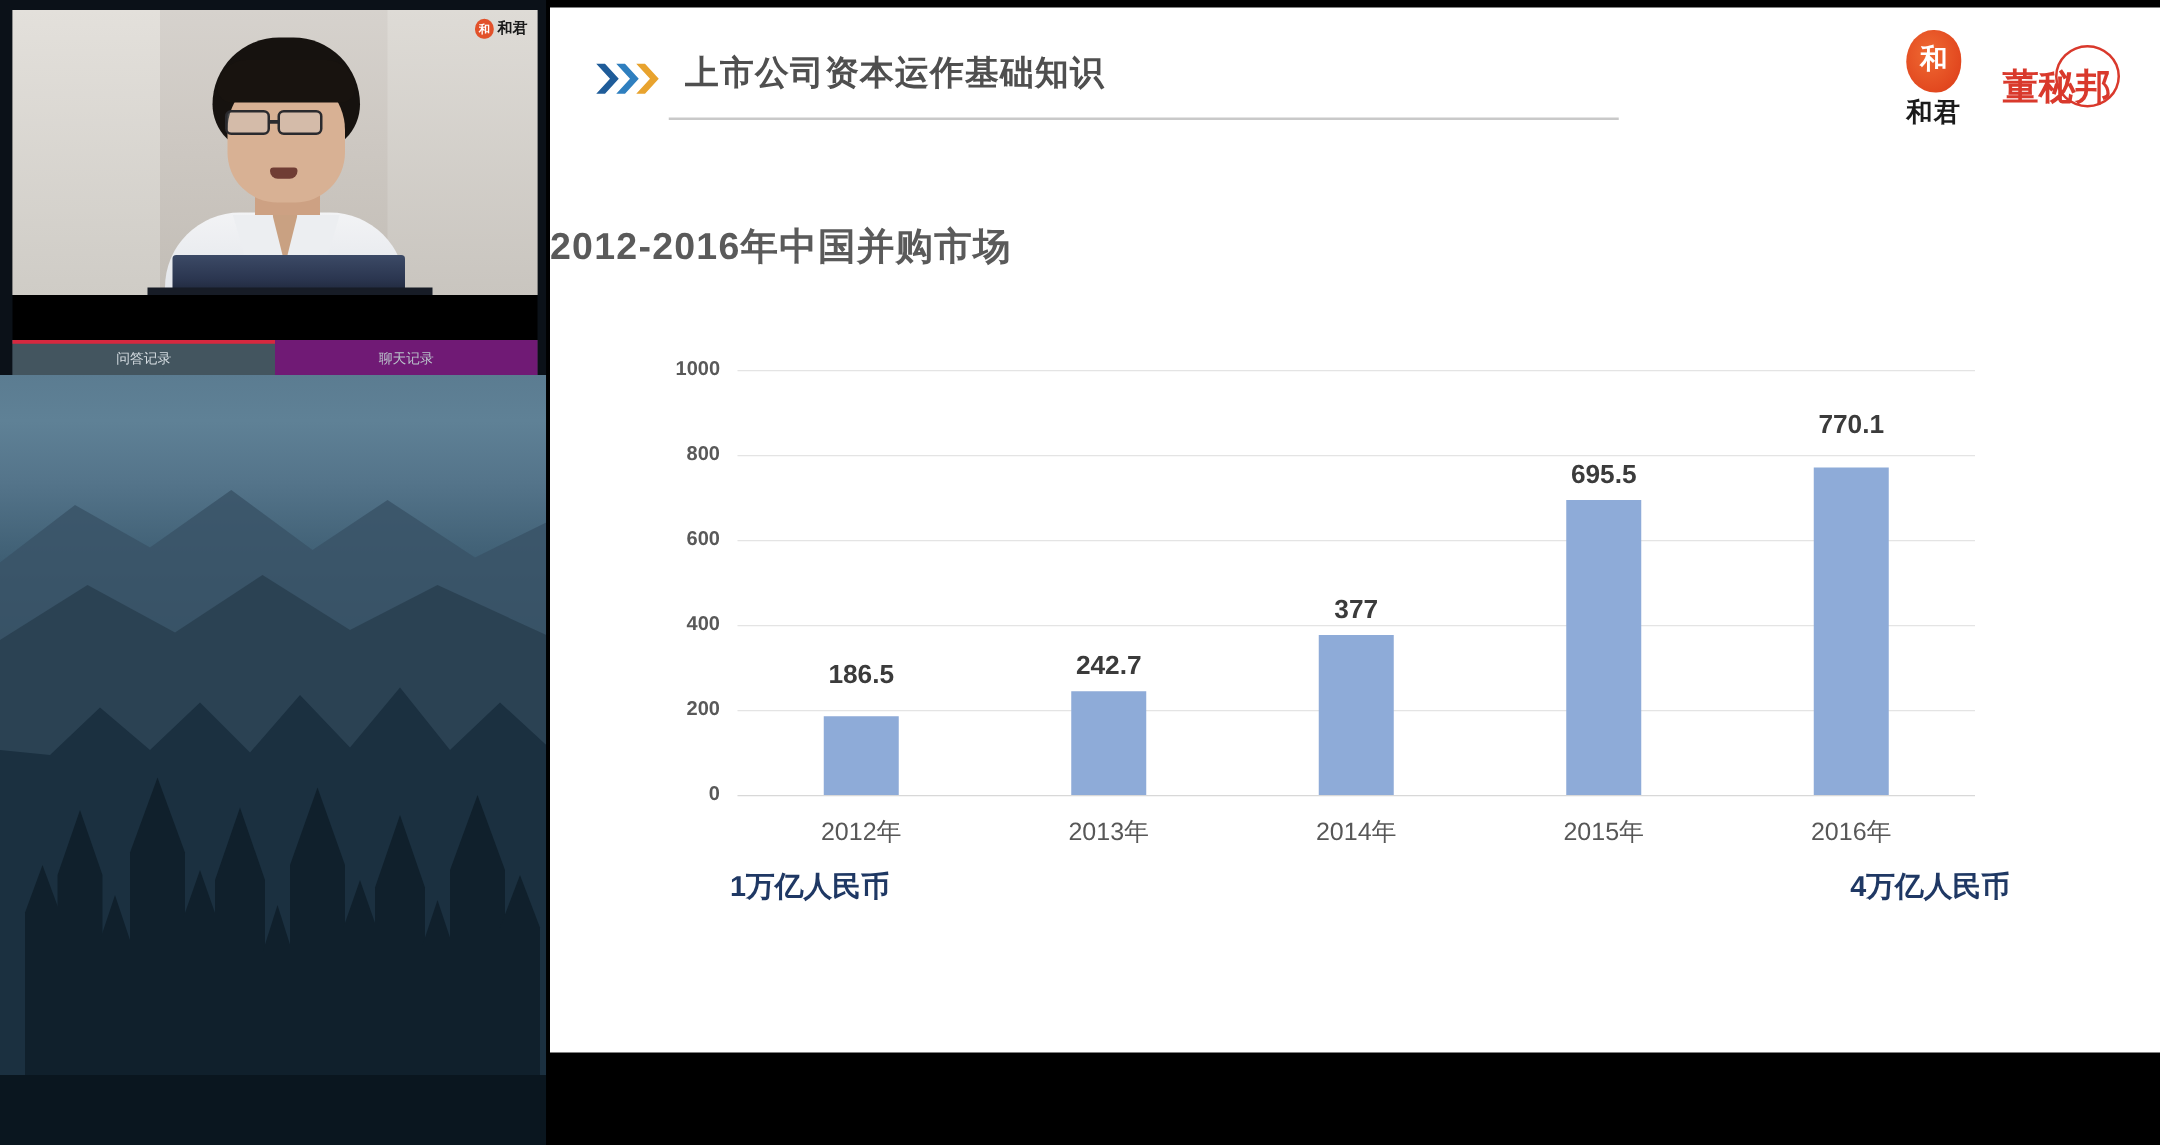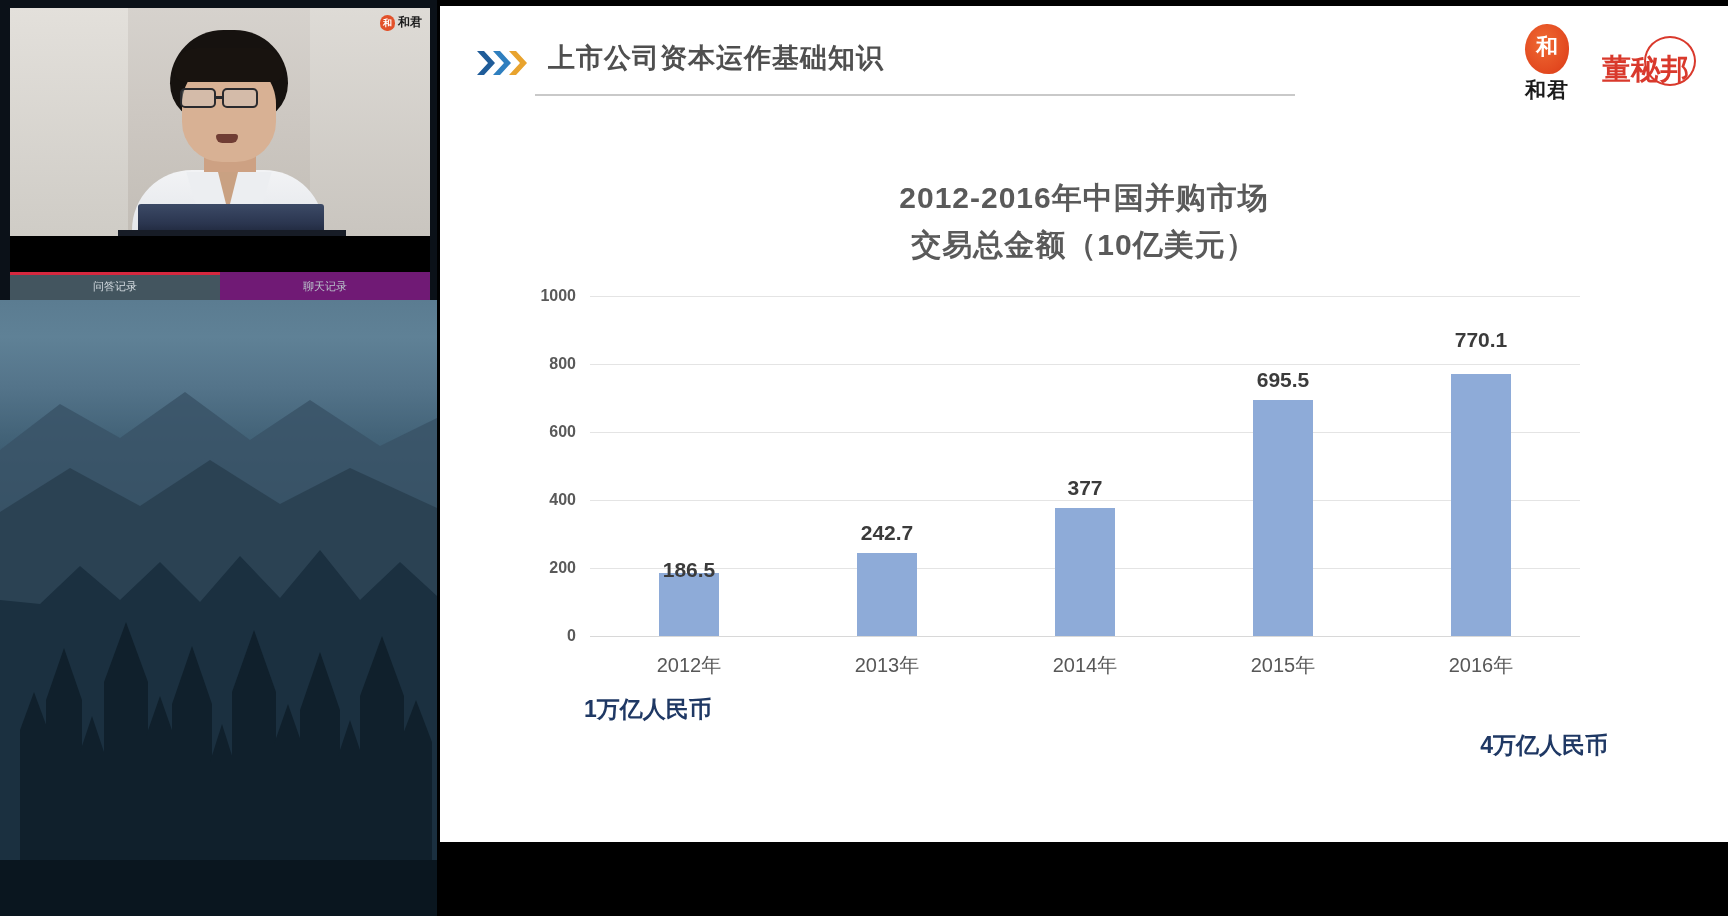--- a/index.html
+++ b/index.html
@@ -171,21 +171,21 @@
   #logo-dmb-text {
     position:absolute; left:0; top:14px; width:96px;
     font-size:29px; font-weight:bold; color:#d9392c; letter-spacing:0px;
   }
 
   
   #chart {
     position:absolute; left:0; top:110px; width:1288px; height:680px;
   }
   #chart-title {
-    text-align:center; color:#5a5a5a; font-weight:bold;
+    color:#5a5a5a; font-weight:bold;
     font-size:30px; line-height:47px; margin-top:58px; letter-spacing:1px;
   }
   #plot-area {
     position:absolute; left:150px; top:180px; width:990px; height:340px;
   }
   .gridline {
     position:absolute; left:0; width:100%; height:1px; background:#e4e4e4;
   }
   .gridline.zero { background:#d8d8d8; }
   .ytick {
@@ -310,38 +310,37 @@
           <div id="logo-dmb">
             <div id="logo-dmb-ring"></div>
             <div id="logo-dmb-text">董秘邦</div>
           </div>
         </div>
       </div>
 
       <div id="chart">
         <div id="chart-title">
           <div>2012-2016年中国并购市场</div>
-          <div>交易总金额（10亿美元）</div>
         </div>
         <div id="plot-area">
             <div class="gridline" style="top: 0px;"></div>
             <div class="ytick" style="top: 0px;">1000</div>
             <div class="gridline" style="top: 68px;"></div>
             <div class="ytick" style="top: 68px;">800</div>
             <div class="gridline" style="top: 136px;"></div>
             <div class="ytick" style="top: 136px;">600</div>
             <div class="gridline" style="top: 204px;"></div>
             <div class="ytick" style="top: 204px;">400</div>
             <div class="gridline" style="top: 272px;"></div>
             <div class="ytick" style="top: 272px;">200</div>
             <div class="gridline zero" style="top: 340px;"></div>
             <div class="ytick" style="top: 340px;">0</div>
             <div class="bar-slot" style="left: 0px; width: 198px;">
               <div class="bar" style="height: 63.41px; background: rgb(142, 171, 216);"></div>
-              <div class="bar-label" style="bottom: 54px;">186.5</div>
+              <div class="bar-label" style="bottom: 84px;">186.5</div>
               <div class="xtick">2012年</div>
             </div>
             <div class="bar-slot" style="left: 198px; width: 198px;">
               <div class="bar" style="height: 82.518px; background: rgb(142, 171, 216);"></div>
               <div class="bar-label" style="bottom: 90.518px;">242.7</div>
               <div class="xtick">2013年</div>
             </div>
             <div class="bar-slot" style="left: 396px; width: 198px;">
               <div class="bar" style="height: 128.18px; background: rgb(142, 171, 216);"></div>
               <div class="bar-label" style="bottom: 136.18px;">377</div>
@@ -351,19 +350,19 @@
               <div class="bar" style="height: 236.47px; background: rgb(142, 171, 216);"></div>
               <div class="bar-label" style="bottom: 244.47px;">695.5</div>
               <div class="xtick">2015年</div>
             </div>
             <div class="bar-slot" style="left: 792px; width: 198px;">
               <div class="bar" style="height: 261.834px; background: rgb(142, 171, 216);"></div>
               <div class="bar-label" style="bottom: 284px;">770.1</div>
               <div class="xtick">2016年</div>
             </div>
             <div class="annot left" style="color: rgb(31, 56, 100);">1万亿人民币</div>
-            <div class="annot right" style="color: rgb(31, 56, 100); margin-top: 36px;">4万亿人民币</div>
+            <div class="annot right" style="color: rgb(31, 56, 100);">4万亿人民币</div>
           </div>
       </div>
 
     </div>
   </div>
 </div>
 
 </body></html>

